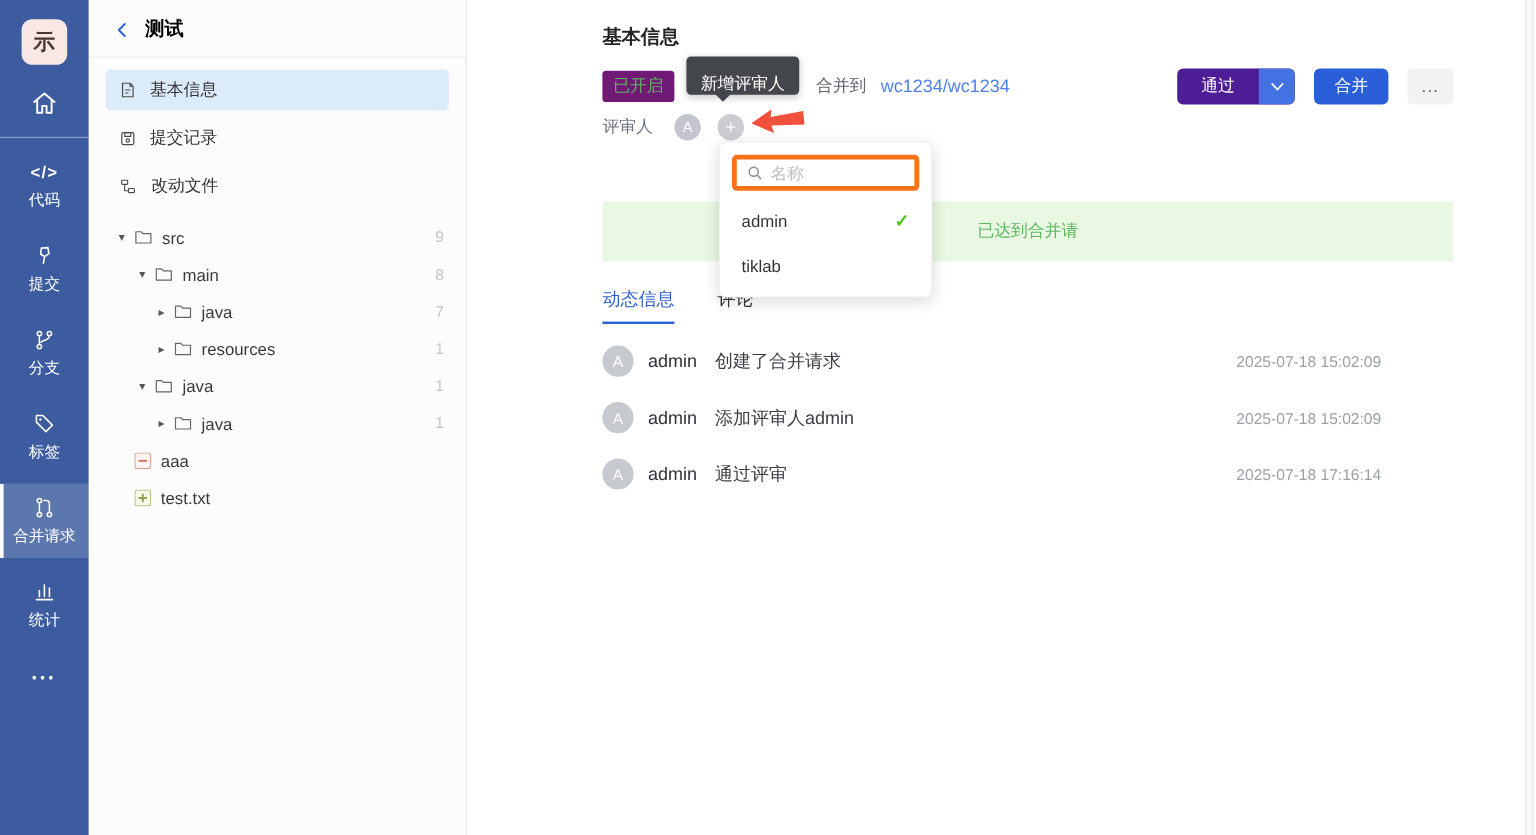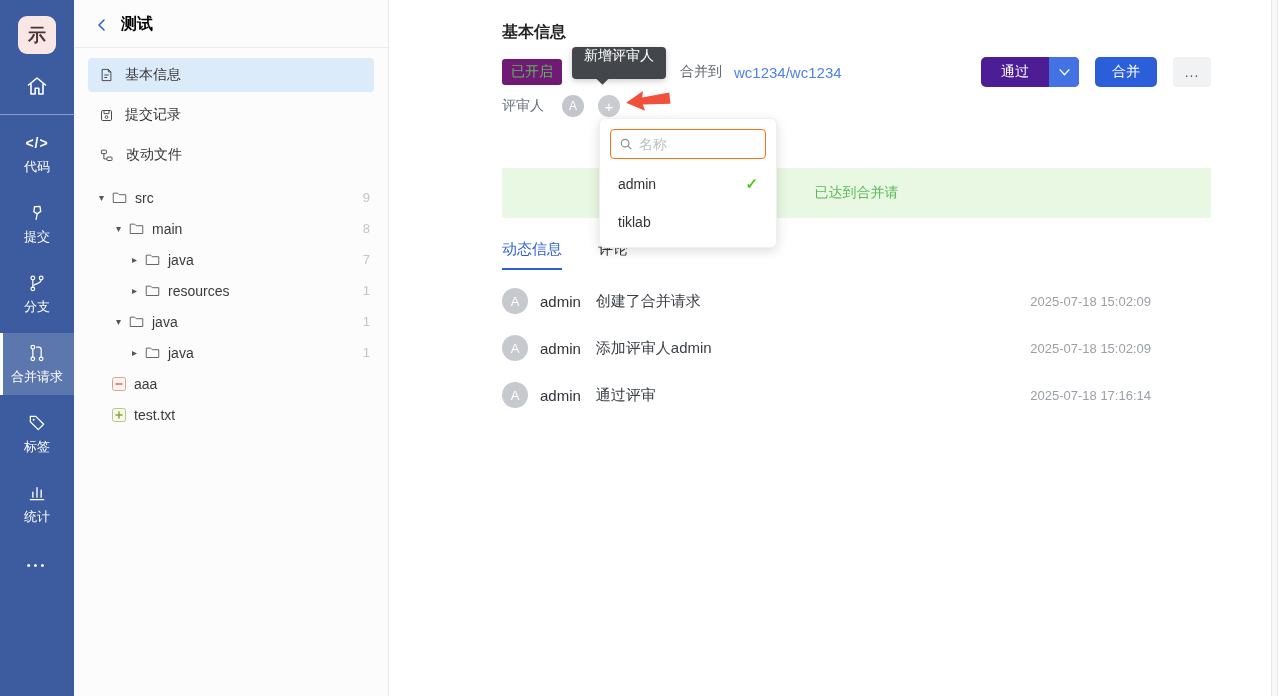--- a/index.html
+++ b/index.html
@@ -55,25 +55,25 @@
   .tab { padding-bottom:9px; color:#333; cursor:pointer; border-bottom:2px solid transparent; }
   .tab.active { color:#2e5fd0; border-bottom-color:#2e5fd0; }
   .activity-list { margin-top:8px; }
   .activity-row { display:flex; align-items:center; padding:10px 0 11px 0; }
   .avatar-md { width:26px; height:26px; border-radius:50%; background:#c6c9cd; color:#fff; font-size:13px; display:flex; align-items:center; justify-content:center; flex-shrink:0; }
   .act-user { margin-left:12px; font-size:15px; color:#2f3237; }
   .act-action { margin-left:15px; font-size:15px; color:#3c4046; }
   .act-time { margin-left:auto; margin-right:60px; color:#9aa0a6; font-size:13px; }
 
   
-  .tooltip { position:absolute; left:183px; top:47px; height:32px; padding:0 12px; background:#43464a; color:#fff; font-size:14px; border-radius:4px; display:flex; align-items:flex-start; z-index:50; box-shadow:0 2px 6px rgba(0,0,0,.2); }
+  .tooltip { position:absolute; left:183px; top:47px; height:32px; padding:0 12px; background:#43464a; color:#fff; font-size:14px; border-radius:4px; display:flex; align-items:flex-end; z-index:50; box-shadow:0 2px 6px rgba(0,0,0,.2); }
   .tooltip::after { content:""; position:absolute; left:26px; bottom:-4px; width:9px; height:9px; background:#43464a; transform:rotate(45deg); }
   .red-arrow { position:absolute; left:236px; top:89px; width:46px; height:23px; z-index:45; transform:rotate(-6deg); }
   .dropdown { position:absolute; left:210px; top:118px; width:178px; background:#fff; border:1px solid #f0f0f0; border-radius:6px; box-shadow:0 3px 12px rgba(0,0,0,.14); padding:10px 10px 6px 10px; z-index:40; }
-  .dd-search { display:flex; align-items:center; gap:6px; height:30px; border:1px solid #f97316; border-radius:4px; padding:0 8px; }
+  .dd-search { display:flex; align-items:center; gap:6px; height:30px; border:4px solid #f97316; border-radius:4px; padding:0 8px; }
   .dd-search input { border:none; outline:none; width:100%; font-size:14px; font-family:inherit; color:#333; }
   .dd-search input::placeholder { color:#bfbfbf; }
   .dd-options { margin-top:6px; }
   .dd-option { display:flex; align-items:center; height:38px; padding:0 8px; font-size:14px; color:#333; border-radius:4px; cursor:pointer; }
   .dd-check { margin-left:auto; color:#52c41a; font-size:15px; font-weight:bold; }
   .scrollbar { position:absolute; right:2px; top:0; bottom:0; width:7px; background:#f8f8f9; box-shadow:inset 1px 0 0 #e8e8e8, inset -1px 0 0 #e8e8e8; z-index:60; }
 
   svg { display:block; }
 </style>
 </head>
@@ -108,39 +108,39 @@
       <span>
         <svg width="22" height="20" viewBox="0 0 24 24">
             <circle cx="7" cy="6" r="2.2" fill="none" stroke="#fff" stroke-width="1.5"></circle>
             <circle cx="17" cy="6" r="2.2" fill="none" stroke="#fff" stroke-width="1.5"></circle>
             <circle cx="7" cy="19" r="2.2" fill="none" stroke="#fff" stroke-width="1.5"></circle>
             <path d="M7 8.2 V16.8 M17 8.2 C17 13 11 12 8.6 14.6" fill="none" stroke="#fff" stroke-width="1.5" stroke-linecap="round"></path>
           </svg>
       </span>
       <span>分支</span>
     </div>
+    <div class="nav-item">
+      <span>
+        <svg width="22" height="20" viewBox="0 0 24 24">
+            <path d="M4 10.5 V4 H10.5 L20 13.5 L13.5 20 Z" fill="none" stroke="#fff" stroke-width="1.5" stroke-linejoin="round"></path>
+            <circle cx="8" cy="8" r="1.2" fill="#fff"></circle>
+          </svg>
+      </span>
+      <span>标签</span>
+    </div>
     <div class="nav-item active">
       <span>
         <svg width="22" height="20" viewBox="0 0 24 24">
             <circle cx="7" cy="5" r="2.2" fill="none" stroke="#fff" stroke-width="1.5"></circle>
             <circle cx="7" cy="19" r="2.2" fill="none" stroke="#fff" stroke-width="1.5"></circle>
             <circle cx="17" cy="19" r="2.2" fill="none" stroke="#fff" stroke-width="1.5"></circle>
             <path d="M7 7.2 V16.8 M11.5 5 H14 A3 3 0 0 1 17 8 V16.8" fill="none" stroke="#fff" stroke-width="1.5" stroke-linecap="round"></path>
           </svg>
       </span>
       <span>合并请求</span>
-    </div>
-    <div class="nav-item">
-      <span>
-        <svg width="22" height="20" viewBox="0 0 24 24">
-            <path d="M4 10.5 V4 H10.5 L20 13.5 L13.5 20 Z" fill="none" stroke="#fff" stroke-width="1.5" stroke-linejoin="round"></path>
-            <circle cx="8" cy="8" r="1.2" fill="#fff"></circle>
-          </svg>
-      </span>
-      <span>标签</span>
     </div>
     <div class="nav-item">
       <span>
         <svg width="22" height="20" viewBox="0 0 24 24">
             <path d="M4 20 H20 M7 17 V11 M12 17 V5.5 M17 17 V8.5" fill="none" stroke="#fff" stroke-width="1.6" stroke-linecap="round"></path>
           </svg>
       </span>
       <span>统计</span>
     </div>
     <div class="more-dots">

